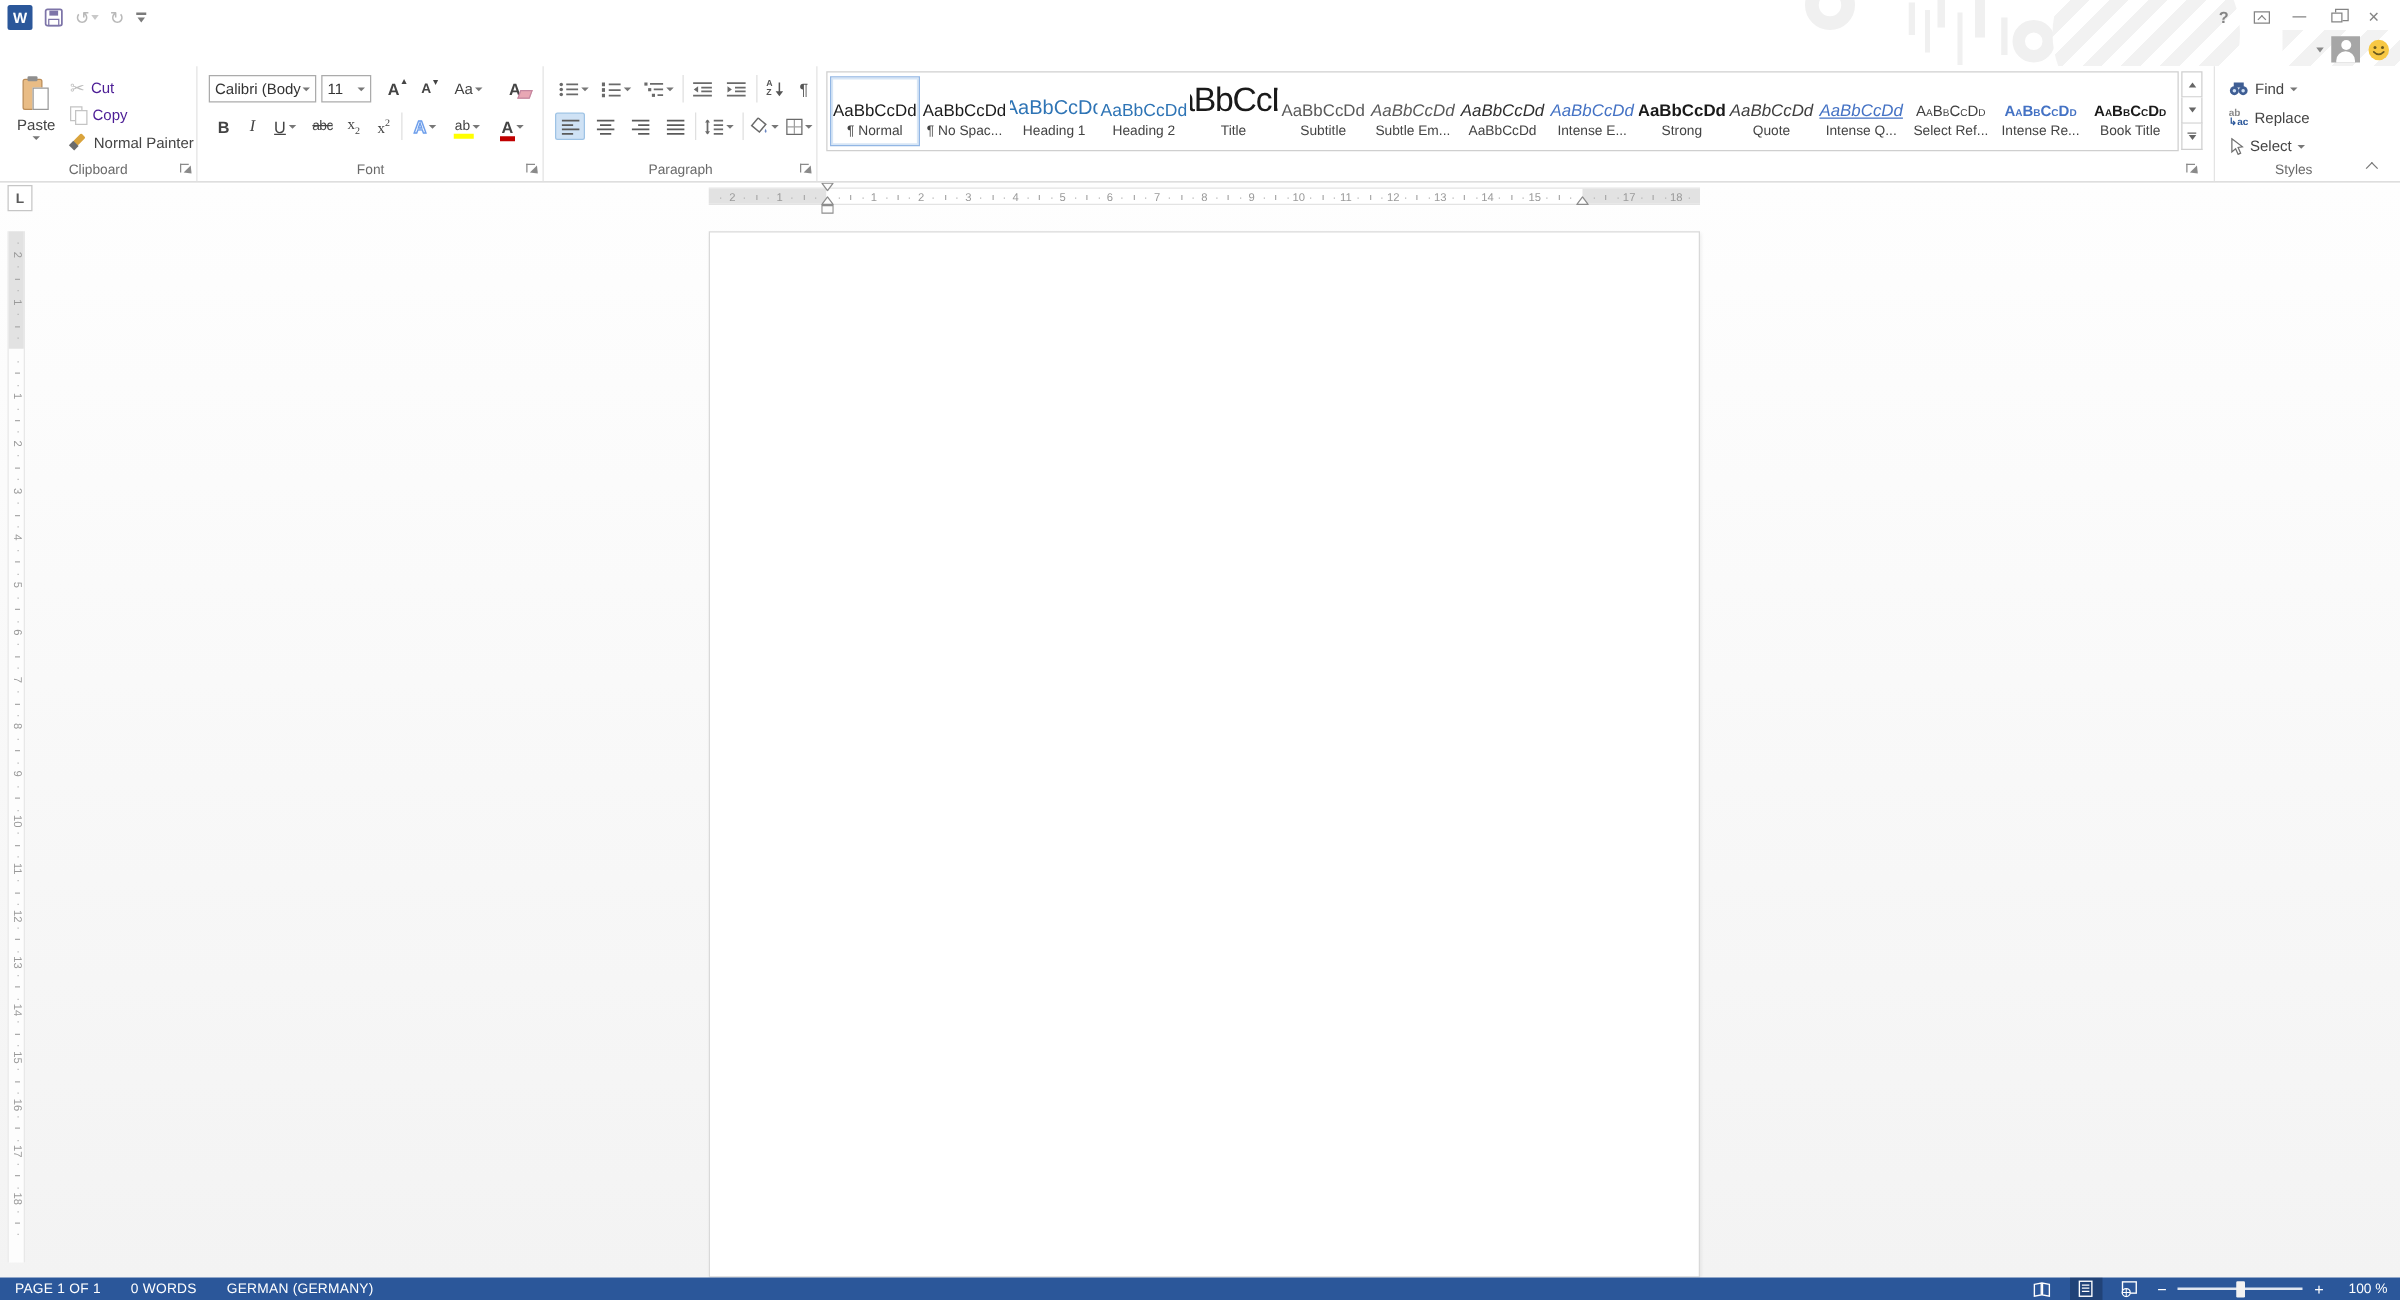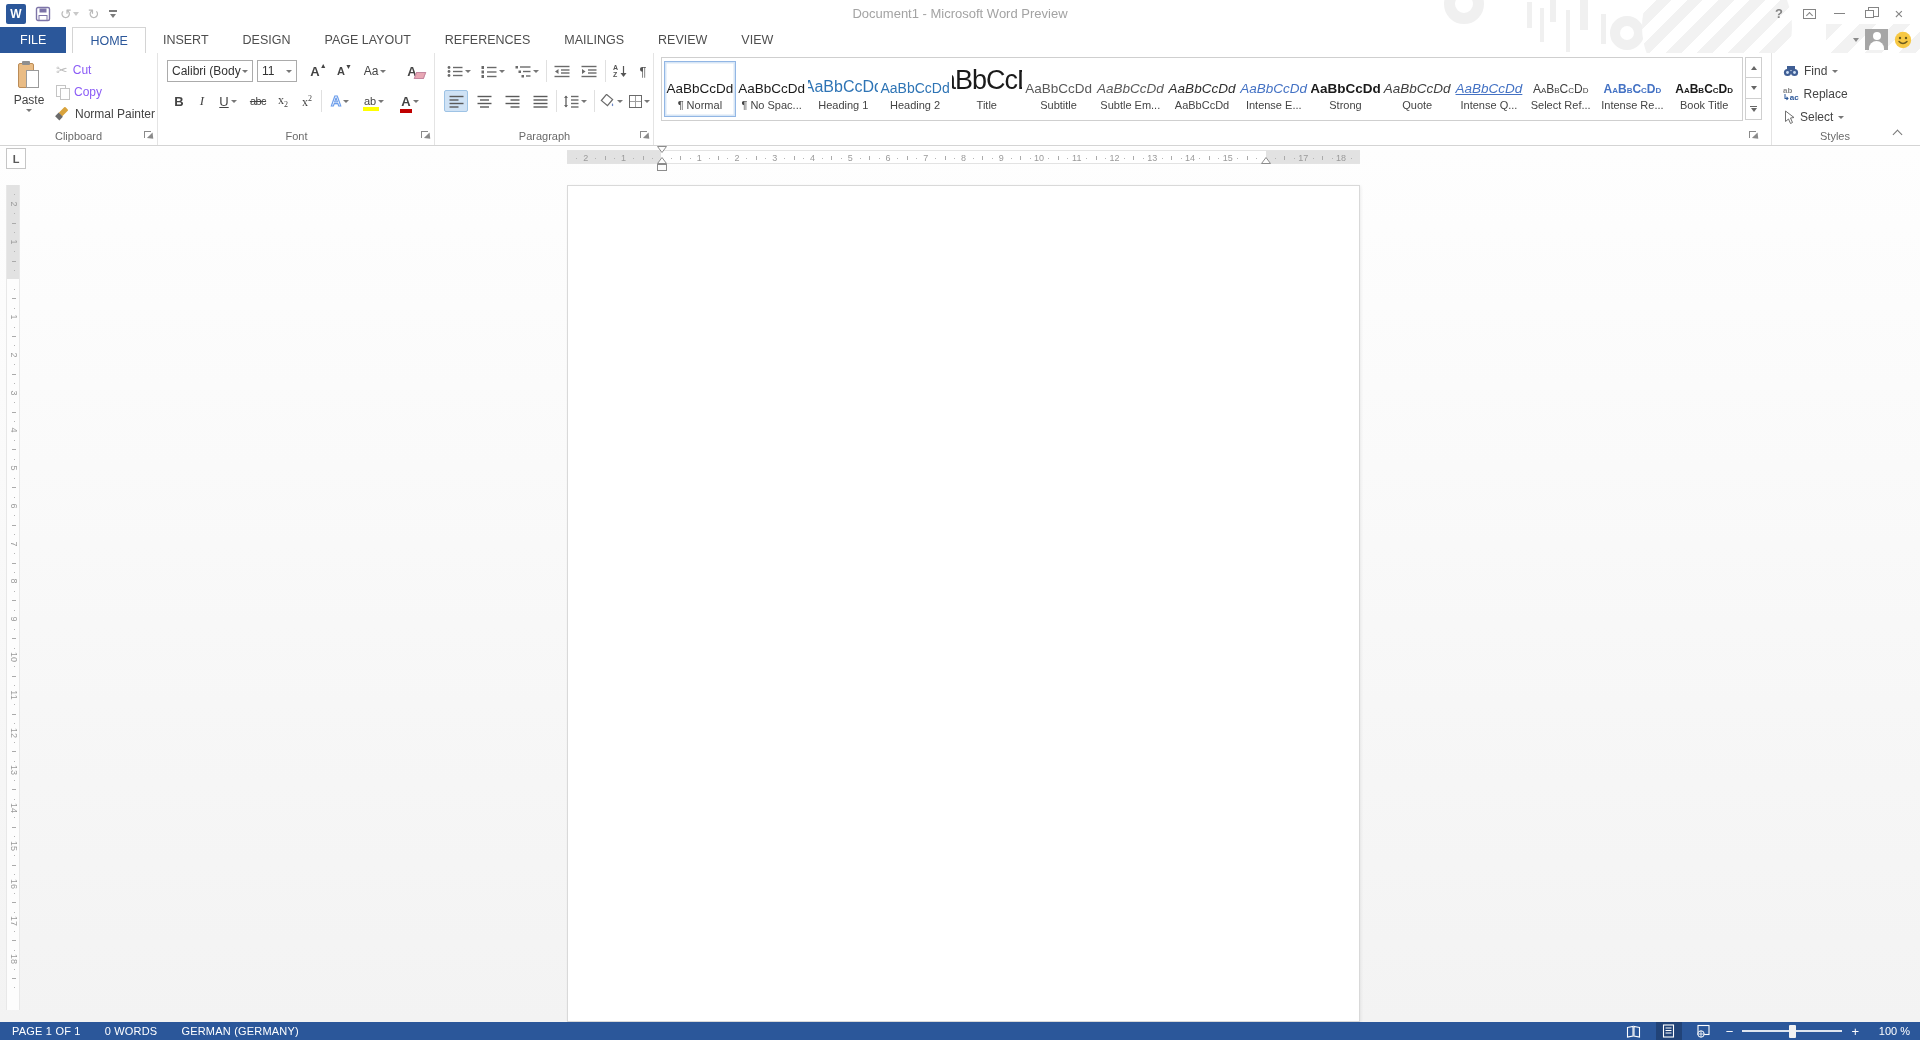--- a/index.html
+++ b/index.html
@@ -69,21 +69,21 @@
   .vdiv { position:absolute; width:1px; height:22px; background:#e0e0e0; }
 
   
   .pastebtn { position:absolute; left:6px; top:6px; width:46px; height:80px; display:flex; flex-direction:column;
               align-items:center; justify-content:flex-start; gap:2px; border-radius:2px; }
   .ic-paste { width:22px; height:30px; position:relative; margin-top:2px;}
   .pb-board { position:absolute; left:0; top:2px; width:16px; height:25px; background:#e9bc85; border:1px solid #bb8c57; border-radius:2px; }
   .pb-clip  { position:absolute; left:4px; top:0; width:8px; height:4px; background:#8f8f8f; border-radius:1px; }
   .pb-page  { position:absolute; left:8px; top:9px; width:13px; height:18px; background:#fff; border:1px solid #9a9a9a; }
   .smallcmd { position:absolute; left:56px; height:20px; display:flex; align-items:center; gap:5px; white-space:nowrap; }
-  .disabled-txt { color:#8b5cf6; }
+  .disabled-txt { color:#4c1d95; }
   .ic-cut { font-size:14px; color:#bdbdbd; }
   .ic-copy { position:relative; width:13px; height:14px; }
   .ic-copy::before { content:""; position:absolute; left:0; top:0; width:8px; height:10px; border:1px solid #c4c4c4; background:#fff; }
   .ic-copy::after  { content:""; position:absolute; left:4px; top:3px; width:8px; height:10px; border:1px solid #c4c4c4; background:#fff; }
   .ic-brush { position:relative; width:14px; height:14px; }
   .ic-brush::before { content:""; position:absolute; left:5px; top:0px; width:5px; height:9px; background:#d9a33c; transform:rotate(45deg); border-radius:1px;}
   .ic-brush::after  { content:""; position:absolute; left:0px; top:7px; width:6px; height:5px; background:#6b6b6b; transform:rotate(45deg); }
 
   
   .combo { position:absolute; height:22px; border:1px solid #ababab; background:#fff; display:flex;
@@ -218,47 +218,35 @@
         <rect x="4.5" y="2.5" width="7" height="4" fill="#7d74a8"></rect>
         <rect x="4" y="9.5" width="8" height="5" fill="none" stroke="#7d74a8"></rect>
       </svg>
       <span style="display:flex;align-items:center;">
         <span class="glyphbtn">↺</span>
         <span class="qat-caret"></span>
       </span>
       <span class="glyphbtn">↻</span>
       <span class="qatmore"></span>
     </div>
-    <div class="doc-title">Document1 - Microsoft Word Preview</div>
     <div class="winctl">
       <span class="wbtn helpq">?</span>
       <span class="wbtn">
           <span class="ropts"></span>
         </span>
       <span class="wbtn">
           <span class="minbar"></span>
         </span>
       <span class="wbtn">
           <span class="restore"></span>
         </span>
       <span class="wbtn closex">×</span>
     </div>
   </div>
 
-  <div class="tabrow" id="tabs-row">
-      <div class="tab file">FILE</div>
-      <div class="tab active">HOME</div>
-      <div class="tab">INSERT</div>
-      <div class="tab">DESIGN</div>
-      <div class="tab">PAGE LAYOUT</div>
-      <div class="tab">REFERENCES</div>
-      <div class="tab">MAILINGS</div>
-      <div class="tab">REVIEW</div>
-      <div class="tab">VIEW</div>
-    </div>
 
   <div class="account">
     <span class="acct-caret"></span>
     <span class="avatar"></span>
     <svg width="18" height="18" viewBox="0 0 18 18">
       <circle cx="9" cy="9" r="8.2" fill="#f7c844"></circle>
       <circle cx="6" cy="7" r="1.2" fill="#6b5a1e"></circle>
       <circle cx="12" cy="7" r="1.2" fill="#6b5a1e"></circle>
       <path d="M5 10.5 Q9 14.5 13 10.5" fill="none" stroke="#6b5a1e" stroke-width="1.4" stroke-linecap="round"></path>
     </svg>

